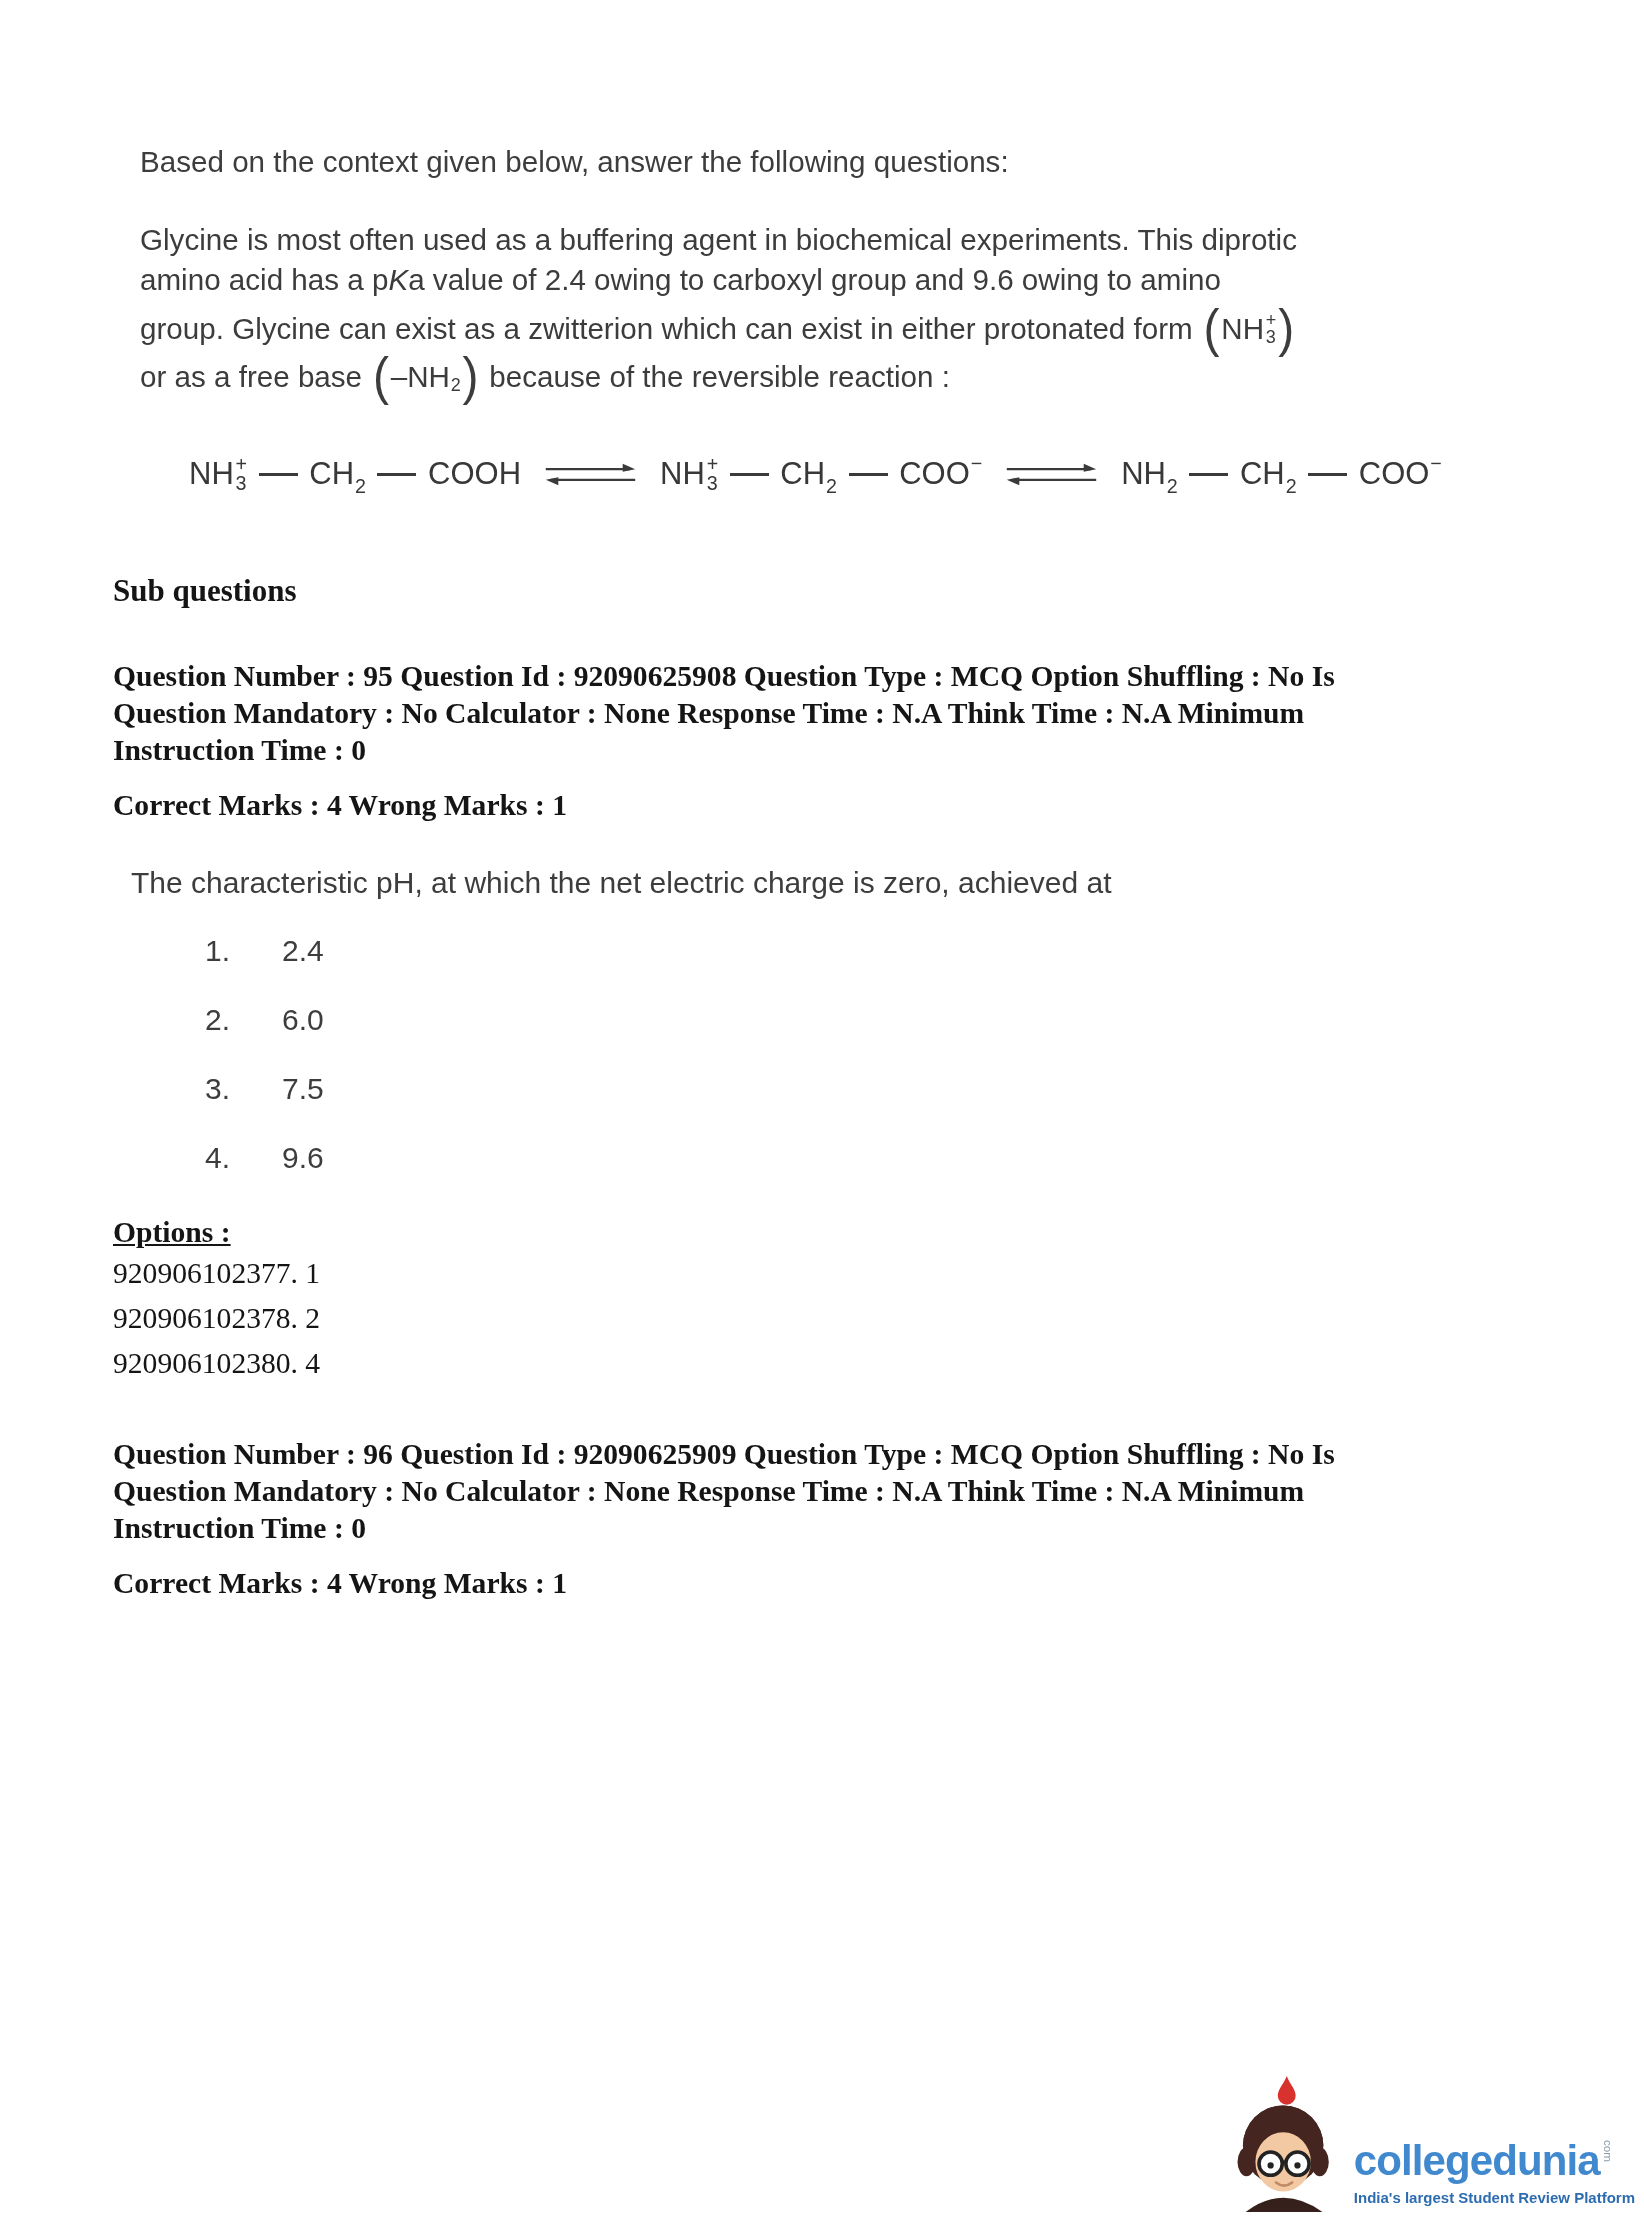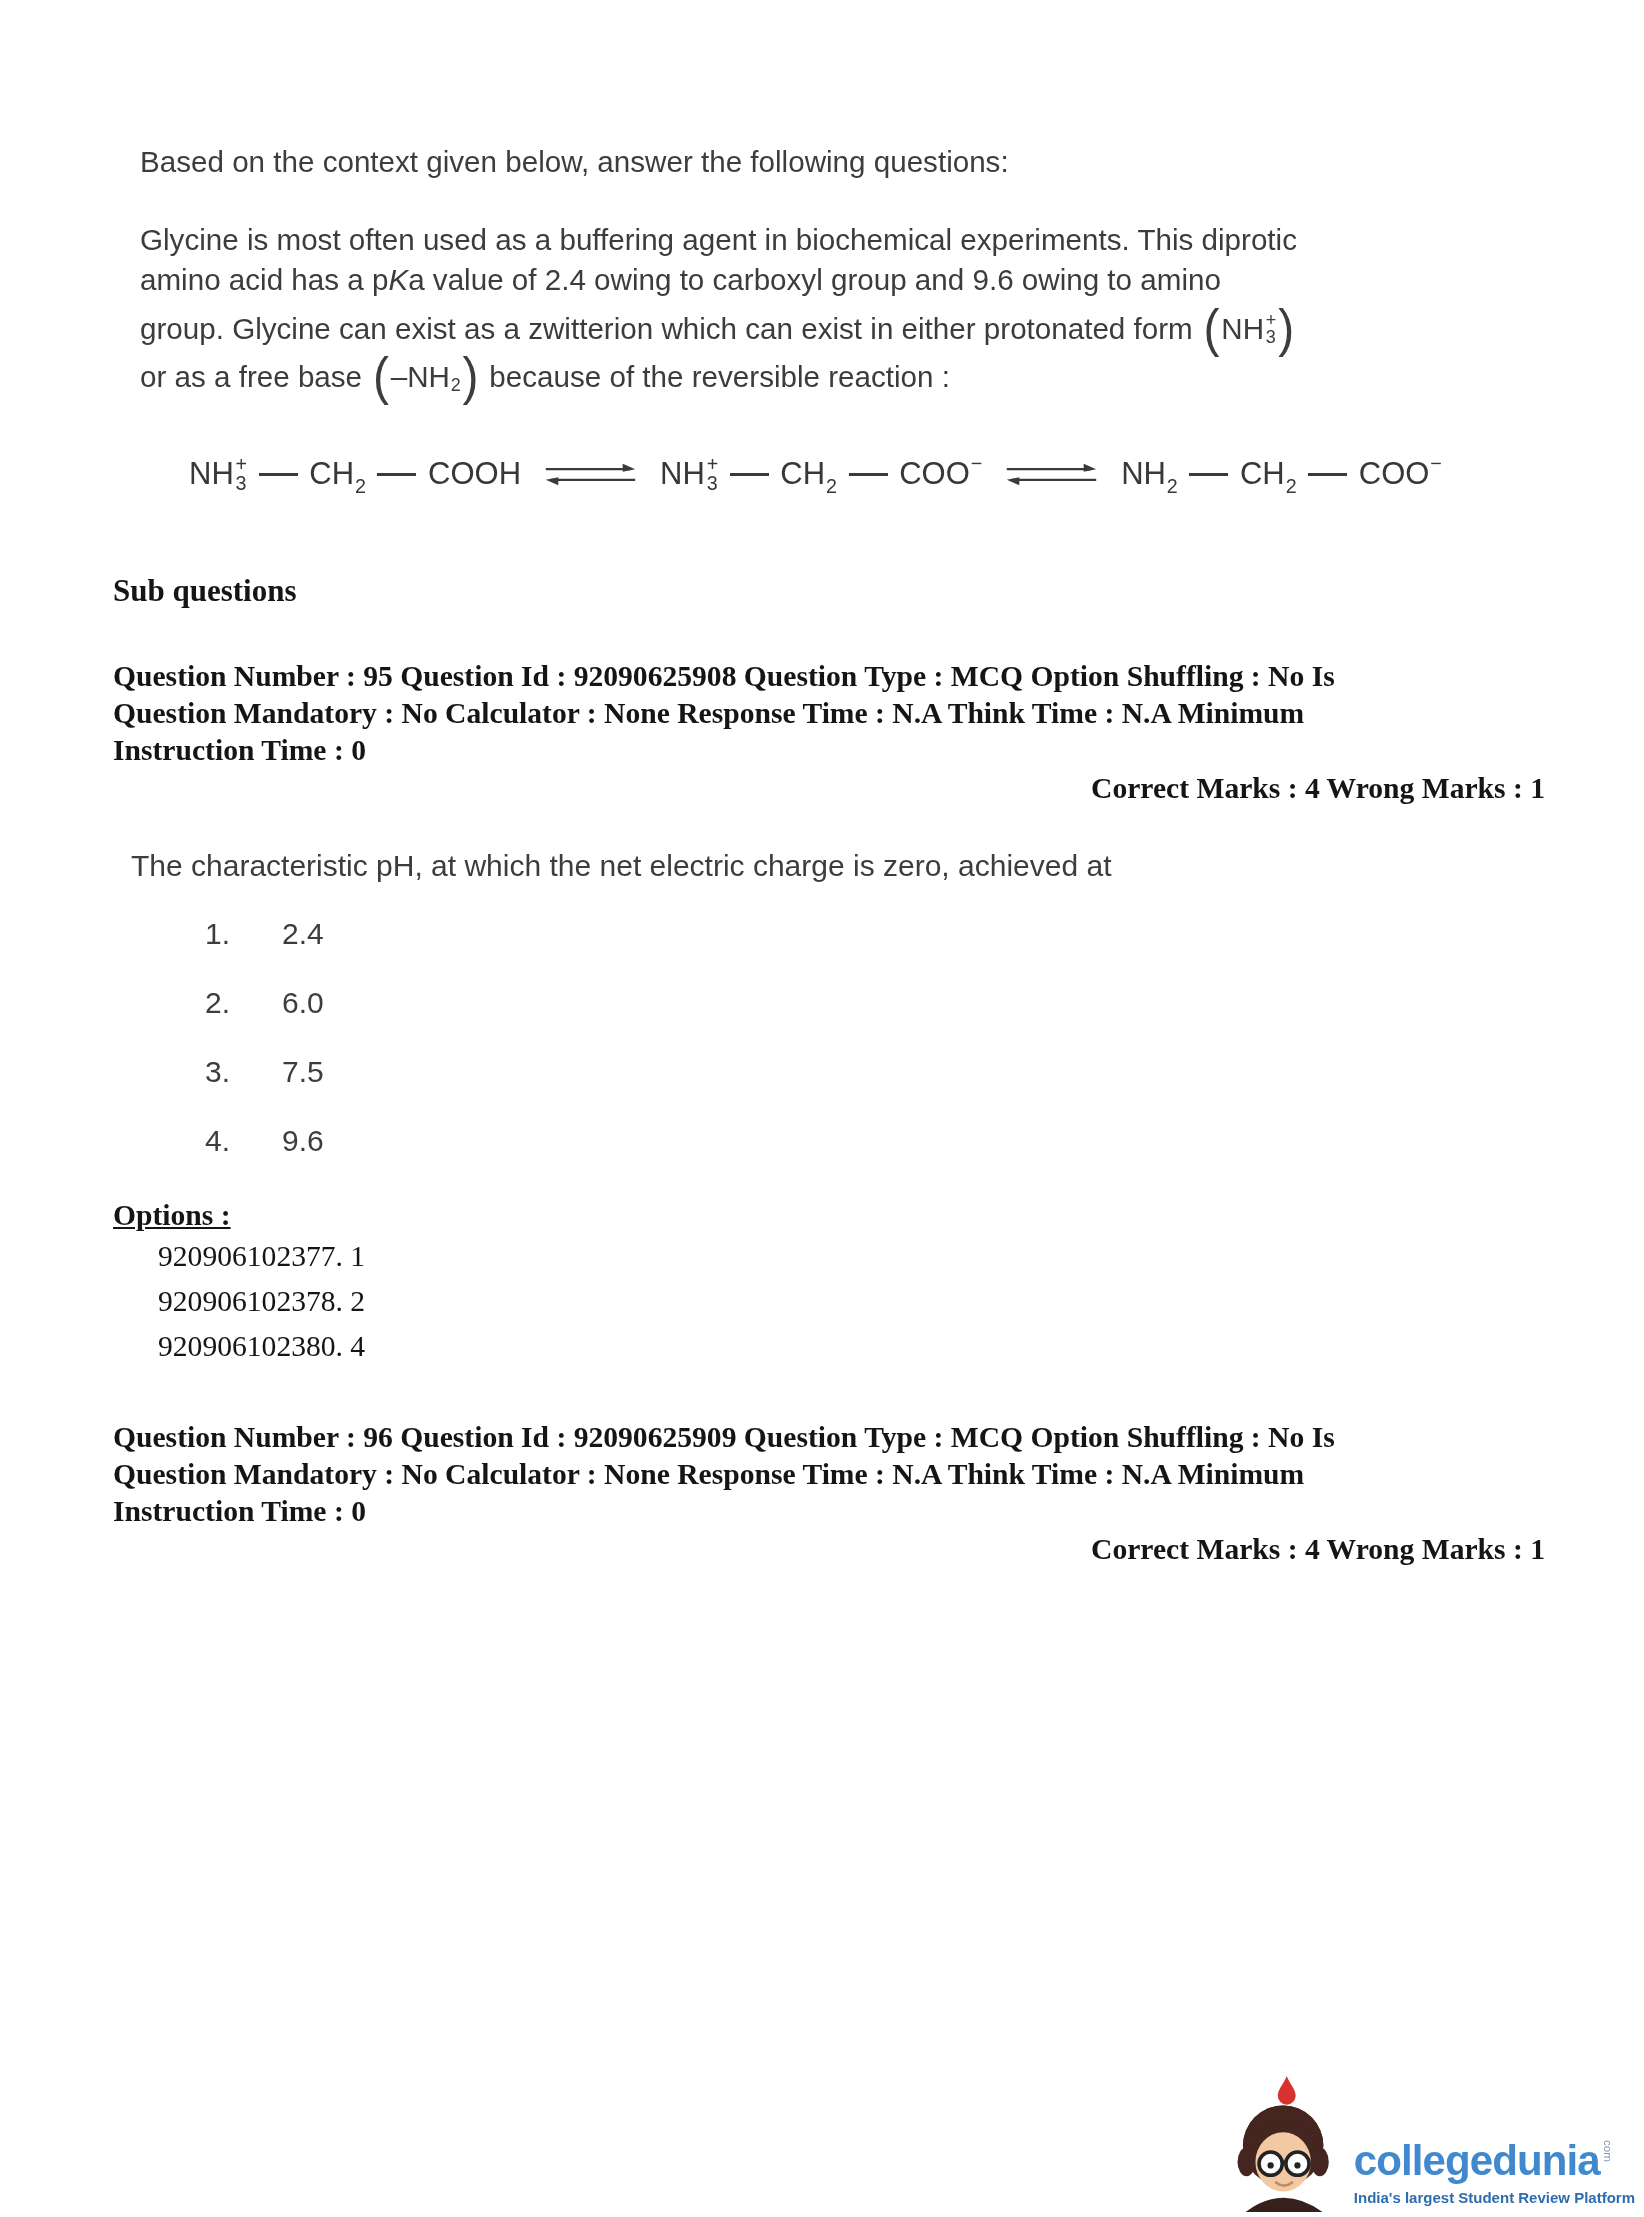--- a/index.html
+++ b/index.html
@@ -47,26 +47,26 @@
   .supsc { font-size: 19.7px; transform: translateY(-10.7px); margin-left: 0.9px; }
   .eqarrow { flex: 0 0 auto; }
 
   
   .serif-bold {
     font-family: "Liberation Serif", serif; font-weight: 700;
     color: #151515; font-size: 29.6px; line-height: 37px;
   }
   .serif-reg {
     font-family: "Liberation Serif", serif; font-weight: 400;
-    color: #151515; font-size: 29.6px; line-height: 45px; margin-left: 45px;
+    color: #151515; font-size: 29.6px; line-height: 45px;
   }
   .sub-heading { margin-top: 79px; font-size: 31px; }
   .meta-block { margin-top: 49px; max-width: 1397px; }
   .meta-block-2 { margin-top: 50px; }
-  .marks-line { margin-top: 1px; text-align: right; }
+  .marks-line { margin-top: 18px; }
 
   .question-text { margin-top: 40px; margin-left: 18px; font-size: 30px; line-height: 38px; }
 
   .choices { margin-top: 31px; margin-left: 92px; font-size: 30px; }
   .choice-row { display: flex; line-height: 36px; margin-bottom: 33px; }
   .choice-num { width: 77px; }
   .options-label { margin-top: 38px; text-decoration: underline; }
 
   
   .logo { position: absolute; right: 9px; bottom: 5.4px; display: flex; align-items: flex-end; gap: 18px; }

